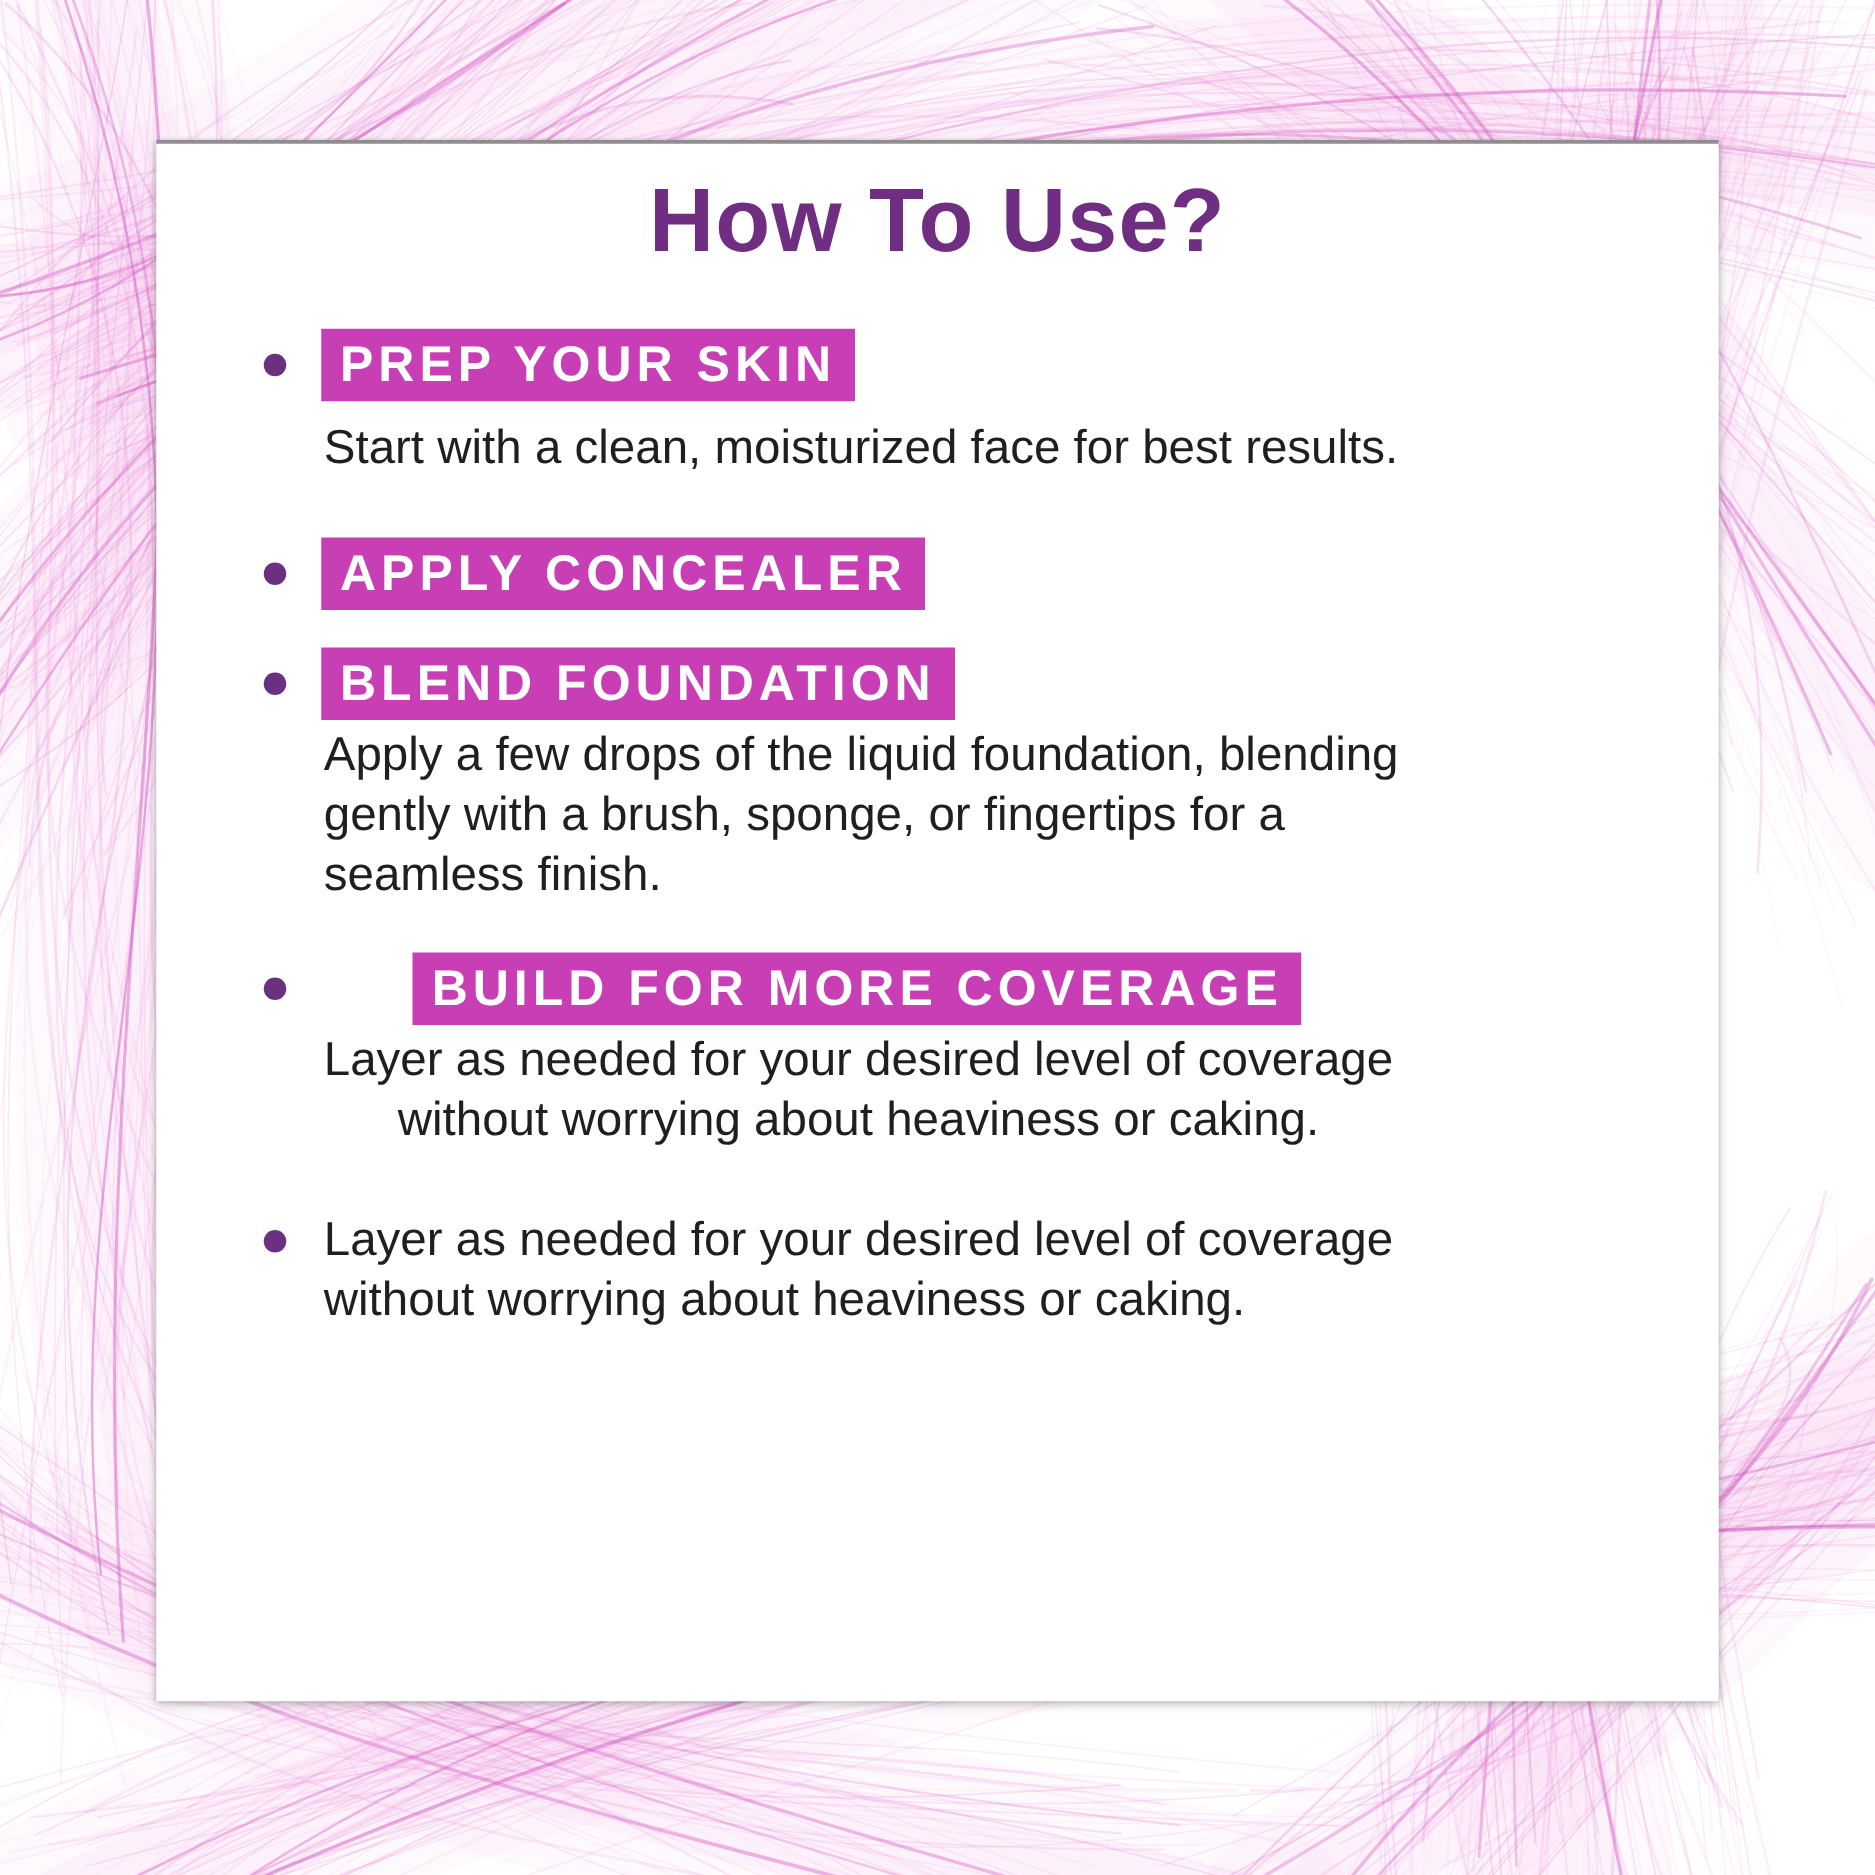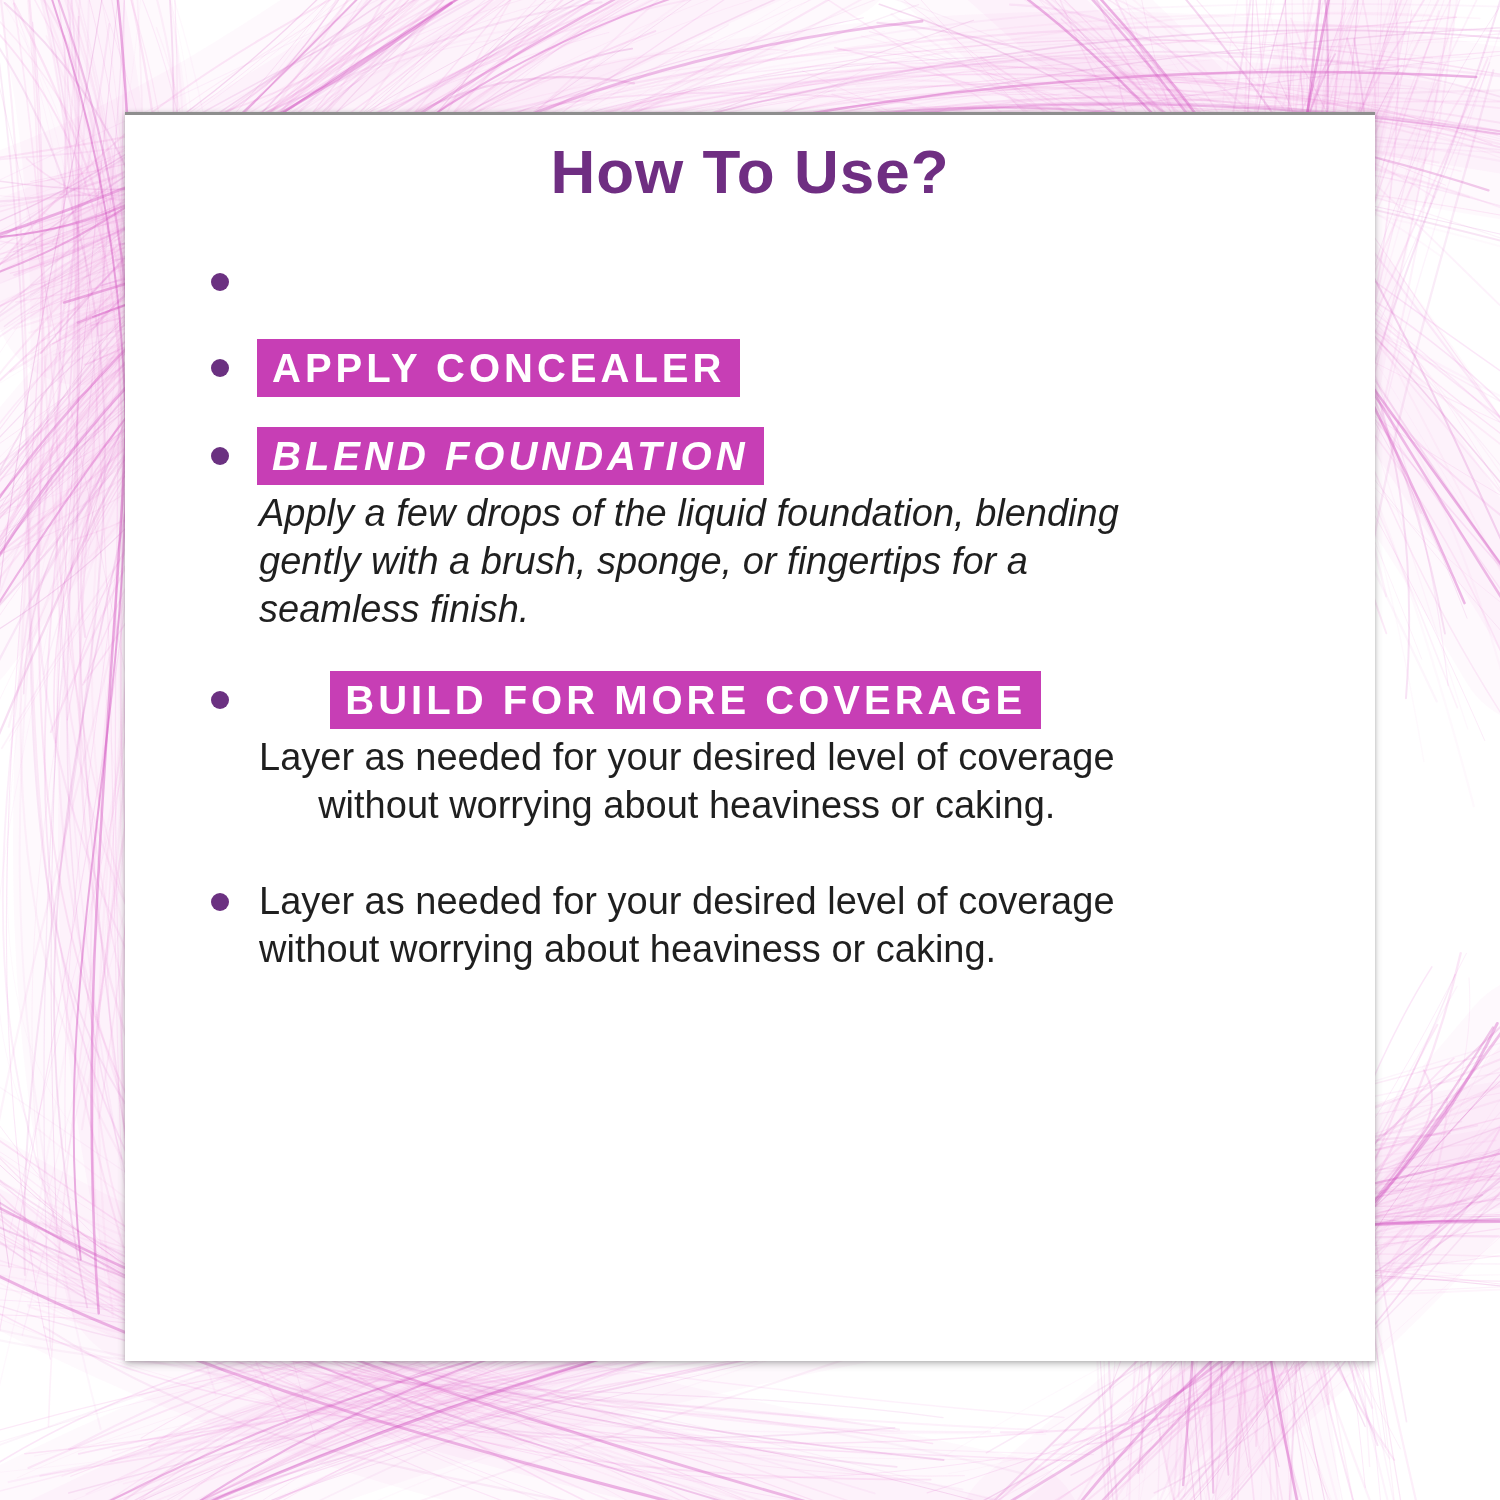--- a/index.html
+++ b/index.html
@@ -8,28 +8,28 @@
   #bg-svg{position:absolute;left:0;top:0;width:1500px;height:1500px;display:block;}
   .card{
     position:absolute;left:125px;top:112px;width:1250px;height:1249px;
     background:var(--card-background,#fff);
     border-top:3px solid #8e8e8e;
     box-shadow:0 3px 7px rgba(70,70,70,.35), 0 0 3px rgba(120,120,120,.25);
     box-sizing:border-box;
   }
   .title{
     margin:26px 0 0 0;text-align:center;
-    font-size:62px;line-height:1.0;font-weight:700;letter-spacing:1px;
+    font-size:72px;line-height:1.0;font-weight:700;letter-spacing:1px;
     color:var(--title,#6F2E82);
   }
   .steps{margin:50px 0 0 0;padding:0 40px 0 86px;}
   .step{display:flex;gap:28px;}
   .step:nth-child(1){margin-bottom:48px;}
   .step:nth-child(2){margin-bottom:30px;}
-  .step:nth-child(3){margin-bottom:38px;font-style:italic;}
+  .step:nth-child(3){margin-bottom:38px;}
   .step:nth-child(4){margin-bottom:44px;text-align:center;}
   .dot{flex:none;width:18px;height:18px;border-radius:50%;
     background:var(--bullet,#6B3181);margin-top:20px;}
   .step-content{max-width:1080px;}
   .step-heading{
     display:inline-block;background:var(--highlight,#C73EB5);color:#ffffff;
     font-size:40px;font-weight:700;letter-spacing:4px;line-height:1;
     padding:9px 15px 9px 15px;
   }
   .step-body{
@@ -601,20 +601,24 @@
       <path d="M1497.293146746233,1023.4159304015338 C1398.233141549863,1233.5450828634202 1232.6600318728015,1303.1598721724004 1052.7849305816926,1537.2653283551335" fill="none" stroke="#D253C0" stroke-width="2.874176908750087" stroke-opacity="0.3703478209022433" stroke-linecap="round"></path>
     </svg>
 
   <div class="card">
     <h1 class="title">How To Use?</h1>
 
     <div class="steps">
 
       <div class="step">
         <span class="dot"></span>
+        <div class="step-content">
+          <span class="step-heading">PREP YOUR SKIN</span>
+          <p class="step-body">Start with a clean, moisturized face for best results.</p>
+        </div>
       </div>
 
       <div class="step">
         <span class="dot"></span>
         <div class="step-content">
           <span class="step-heading">APPLY CONCEALER</span>
         </div>
       </div>
 
       <div class="step">

